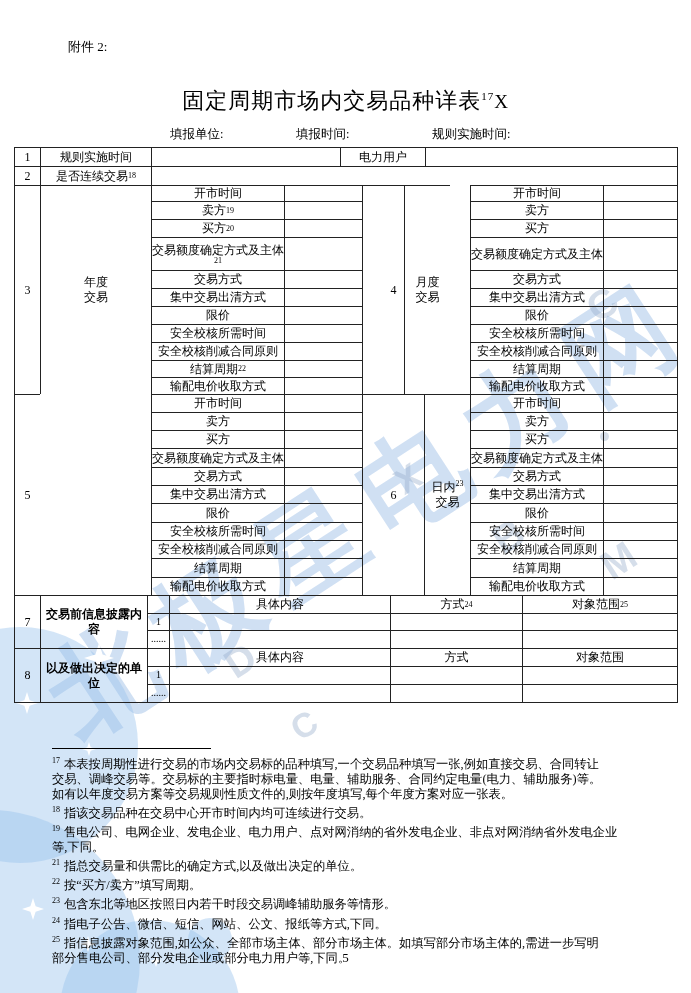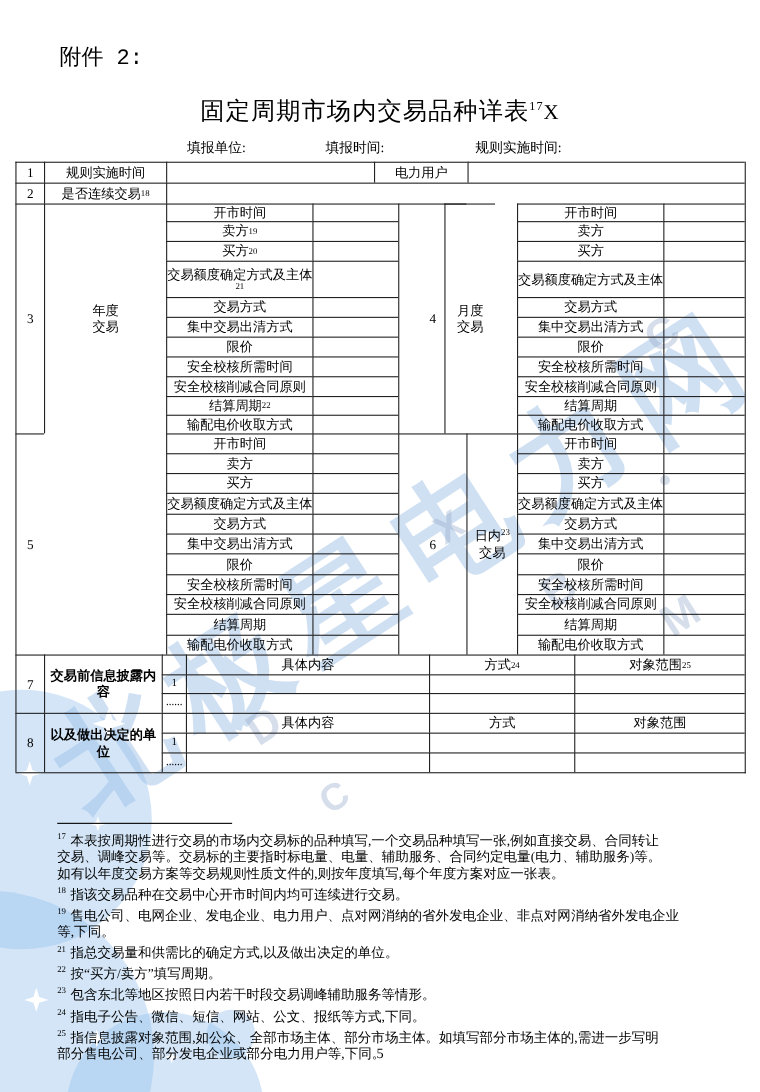--- a/index.html
+++ b/index.html
@@ -19,21 +19,21 @@
   .wm-letter{
     position:absolute;transform:rotate(-33deg);font-weight:bold;
     color:rgba(150,172,202,0.40);
     font-family:"Liberation Sans","DejaVu Sans",sans-serif;
   }
   .wm-dot{position:absolute;left:600px;top:432px;width:9px;height:9px;border-radius:50%;background:rgba(178,193,214,0.55);}
   .cloud{position:absolute;border-radius:50%;background:rgba(151,193,235,0.42);}
   .star{position:absolute;background:#ffffff;clip-path:polygon(50% 0%,62% 38%,100% 50%,62% 62%,50% 100%,38% 62%,0% 50%,38% 38%);}
   
   .content{position:relative;z-index:1;}
-  .attachment{position:absolute;left:54px;top:38px;font-size:20px;font-family:Liberation Mono, monospace;}
+  .attachment{position:absolute;left:68px;top:38px;font-size:13px;}
   .doc-title{position:absolute;left:0;top:86px;width:100%;text-align:center;font-size:22px;letter-spacing:1px;}
   .doc-title sup{font-size:11px;}
   .title-x{font-size:19px;}
   .sub-label{position:absolute;top:126px;font-size:12.5px;}
   
   #tbl{
     position:absolute;left:14px;top:147px;width:663px;height:555px;
     border-right:1px solid #222;border-bottom:1px solid #222;
   }
   .cell{

